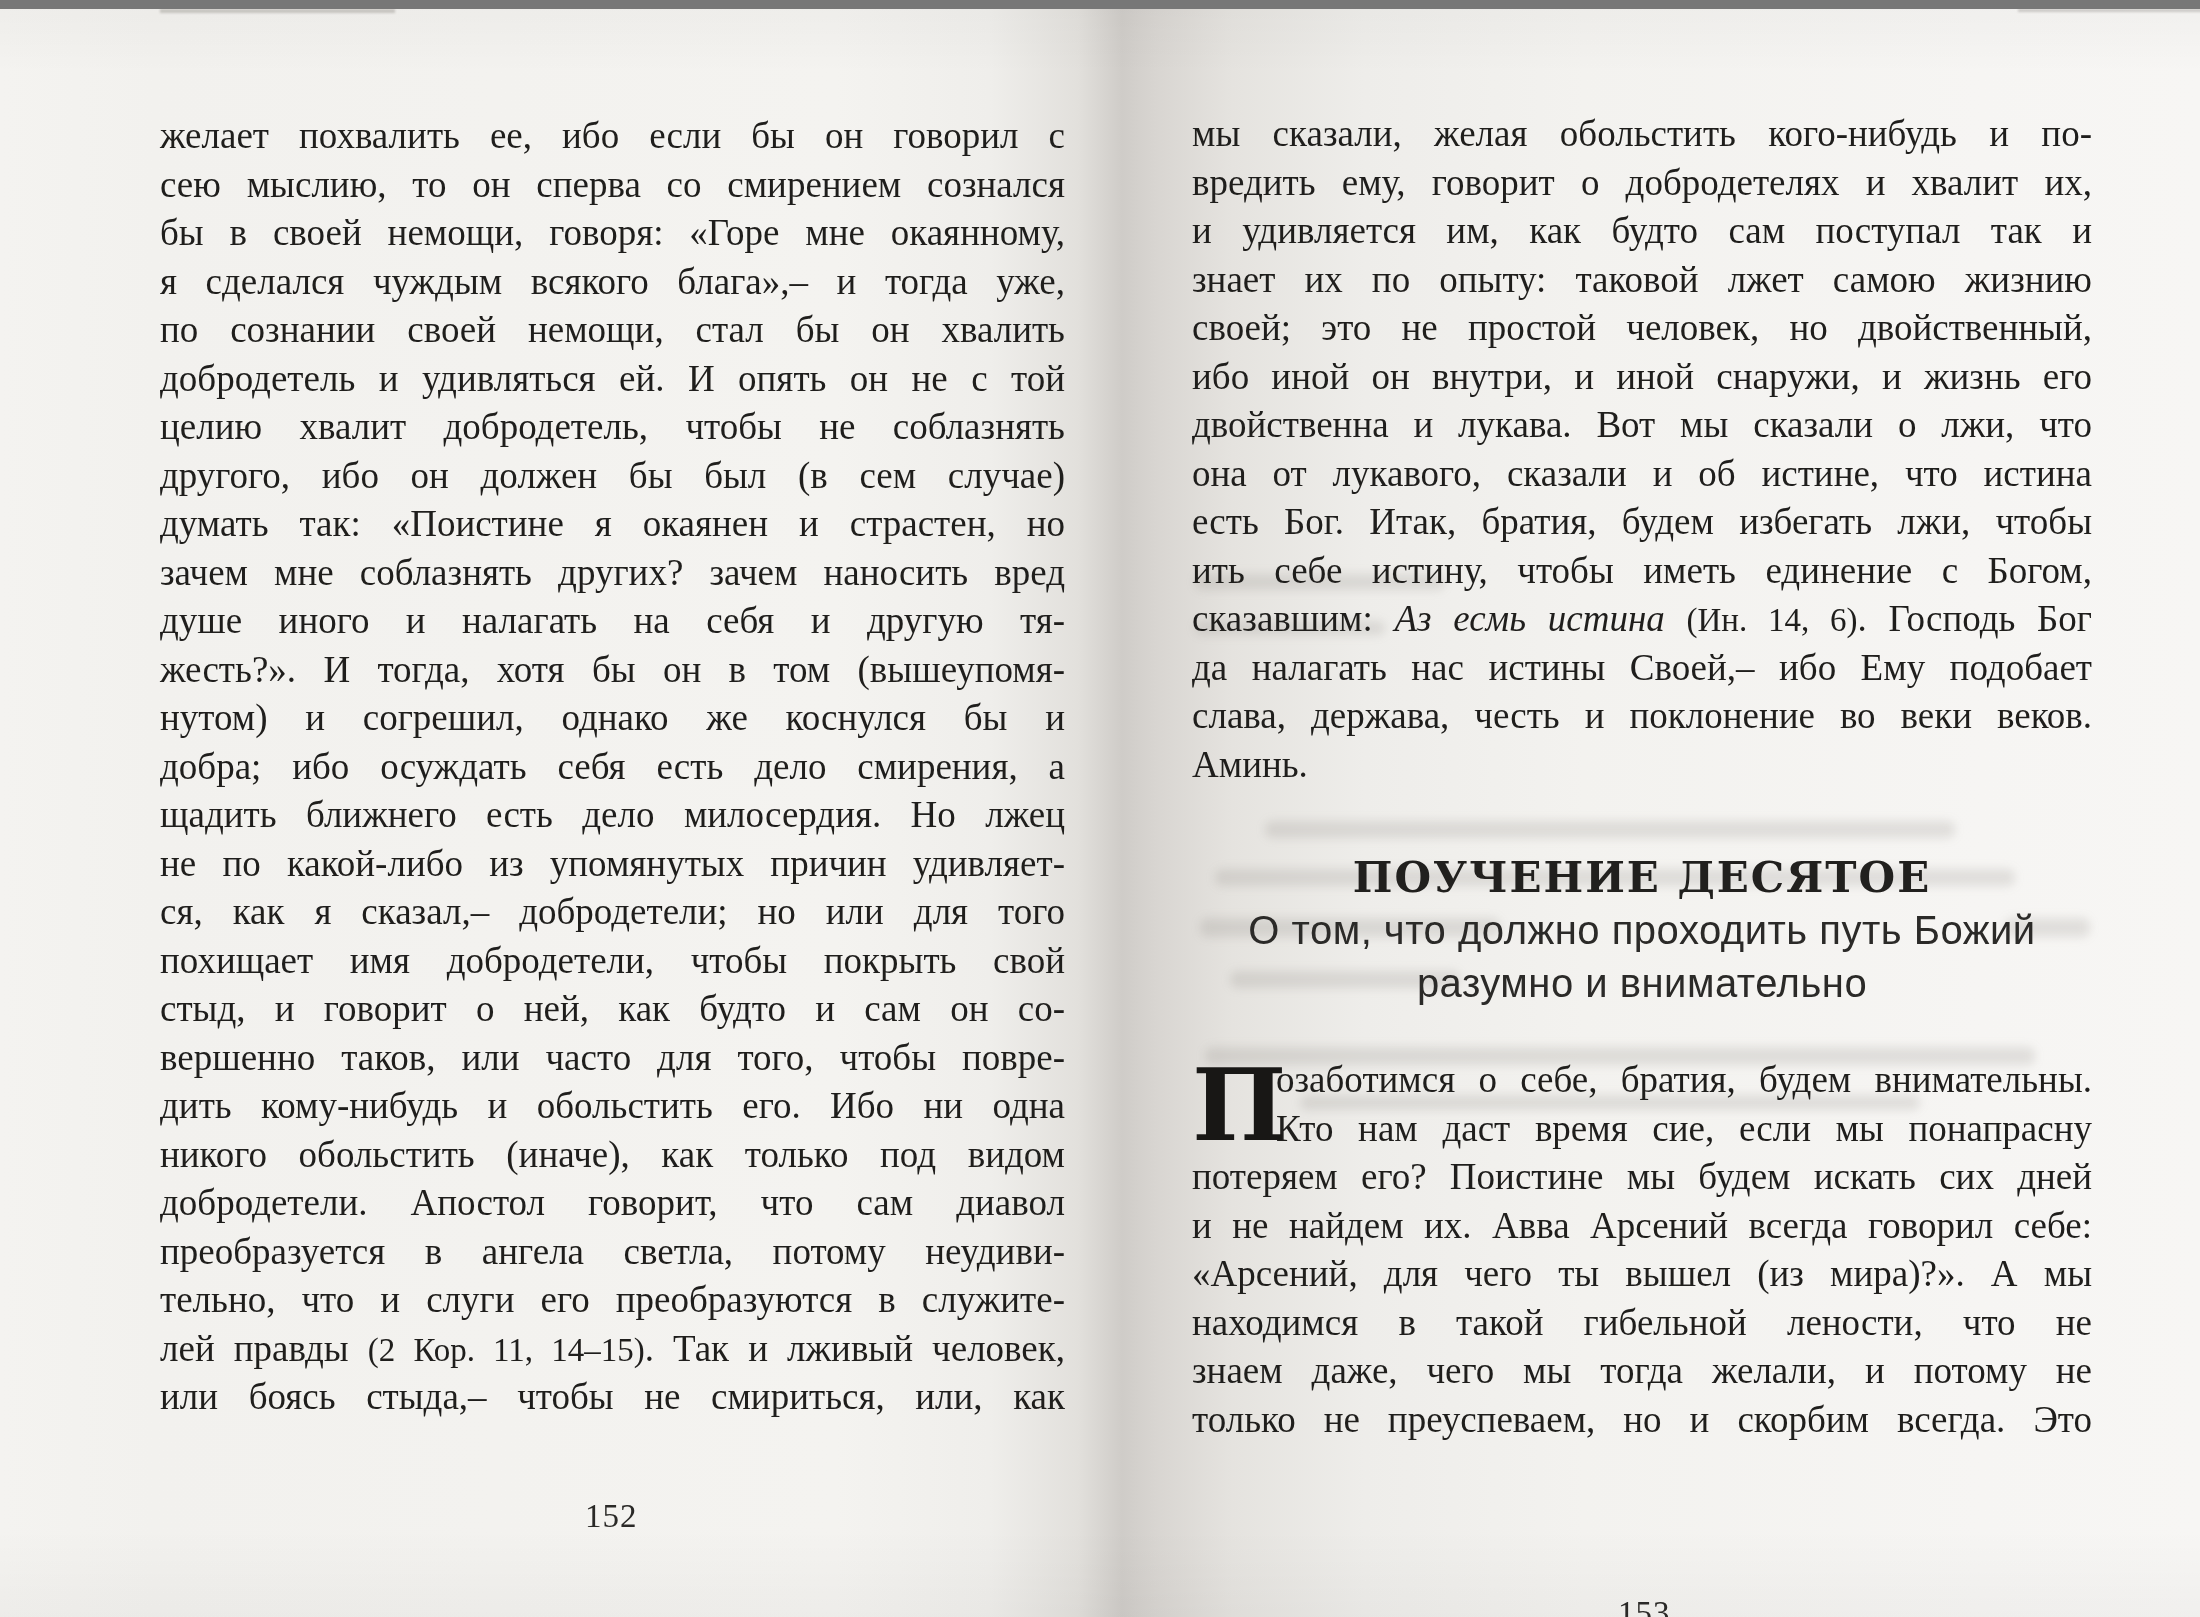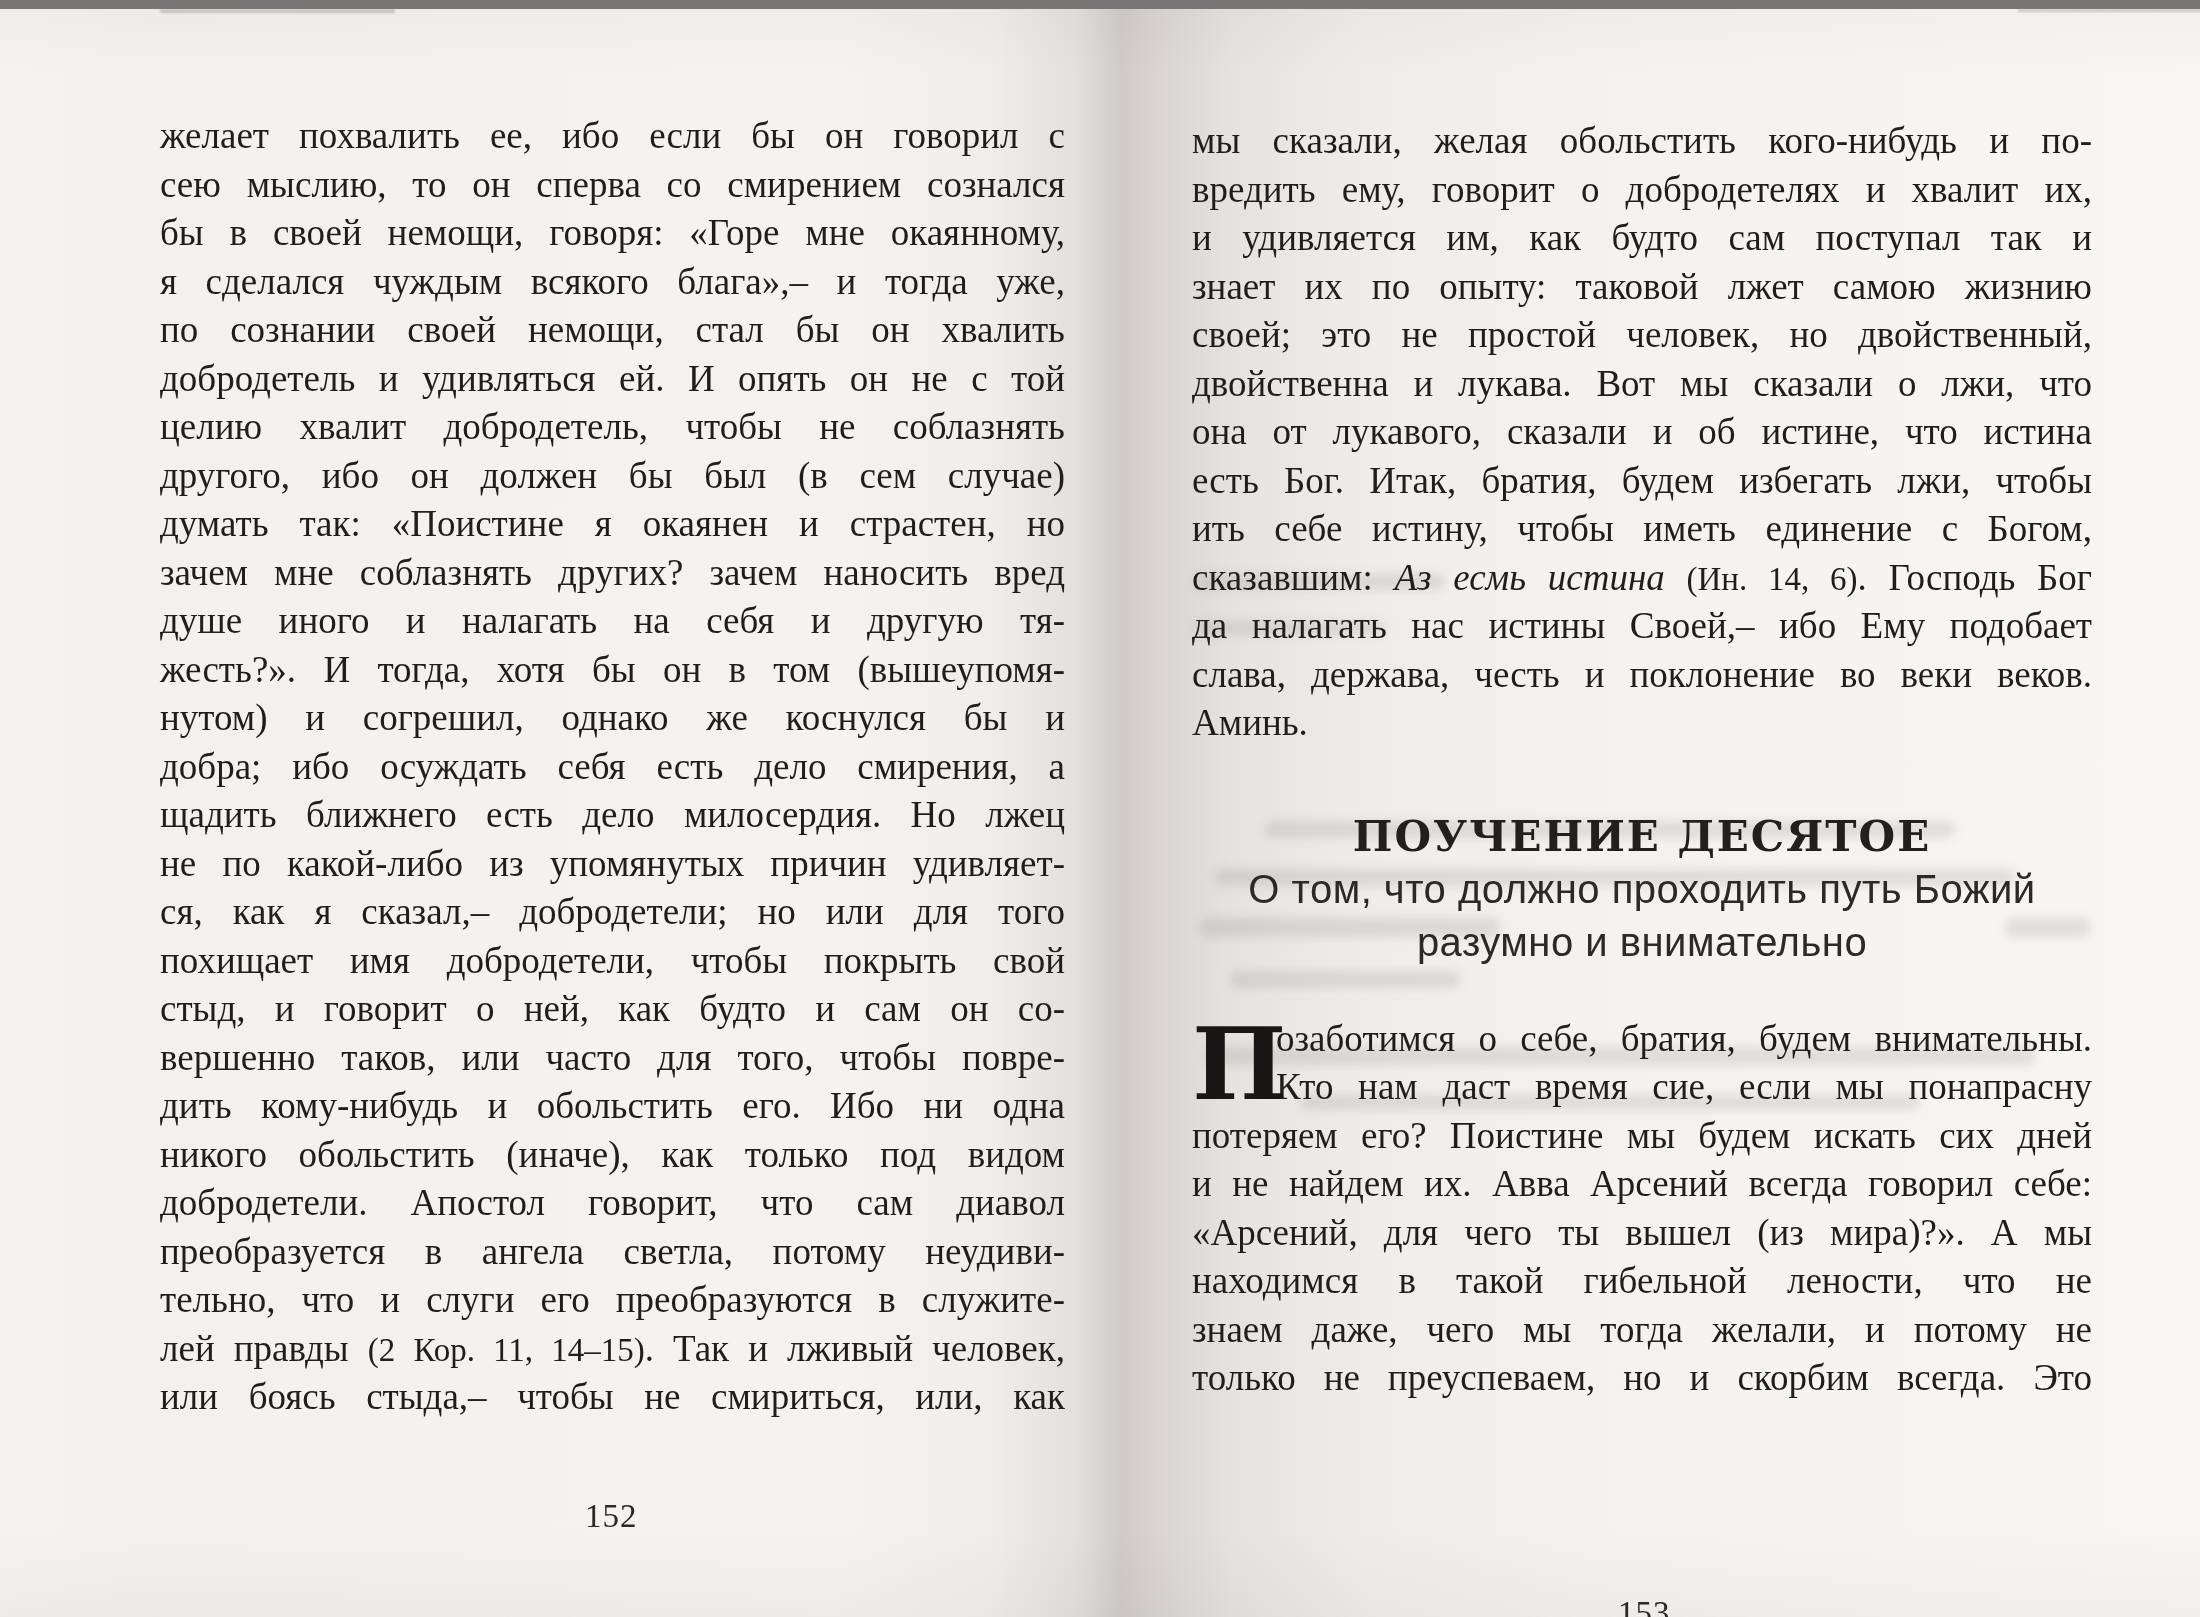--- a/index.html
+++ b/index.html
@@ -32,21 +32,21 @@
   .line.flush { text-align:left; text-align-last:left; }
   .line.indent { padding-left:84px; }
   .ref { font-size:33px; }
 
   .pagenum {
     position:absolute;
     font-size:33px; color:#2a2927;
     letter-spacing:1px;
   }
 
-  .rp-stack { position:absolute; left:1192px; top:108px; width:900px; }
+  .rp-stack { position:absolute; left:1192px; top:101px; width:900px; }
   .para2 { position:relative; }
   .dropcap {
     position:absolute; left:0; top:3px;
     font-family:"DejaVu Serif", serif;
     font-size:100px; line-height:92px; font-weight:bold; color:#181715;
   }
   .h-title {
     margin-top:62px;
     font-family:"DejaVu Serif", serif;
     font-size:42px; line-height:53px; font-weight:bold;
@@ -110,20 +110,21 @@
     </div>
   <div class="pagenum" style="left:585px; top:1489px;">152</div>
 
   <div class="rp-stack">
     <div class="textblock" style="position:relative; width:900px;">
         <div class="line">мы сказали, желая обольстить кого-нибудь и по-</div>
         <div class="line">вредить ему, говорит о добродетелях и хвалит их,</div>
         <div class="line">и удивляется им, как будто сам поступал так и</div>
         <div class="line">знает их по опыту: таковой лжет самою жизнию</div>
         <div class="line">своей; это не простой человек, но двойственный,</div>
+        <div class="line">ибо иной он внутри, и иной снаружи, и жизнь его</div>
         <div class="line">двойственна и лукава. Вот мы сказали о лжи, что</div>
         <div class="line">она от лукавого, сказали и об истине, что истина</div>
         <div class="line">есть Бог. Итак, братия, будем избегать лжи, чтобы</div>
         <div class="line">ить себе истину, чтобы иметь единение с Богом,</div>
         <div class="line">сказавшим: <i>Аз есмь истина</i> <span class="ref">(Ин. 14, 6)</span>. Господь Бог</div>
         <div class="line">да налагать нас истины Своей,– ибо Ему подобает</div>
         <div class="line">слава, держава, честь и поклонение во веки веков.</div>
         <div class="line flush">Аминь.</div>
       </div>
 

